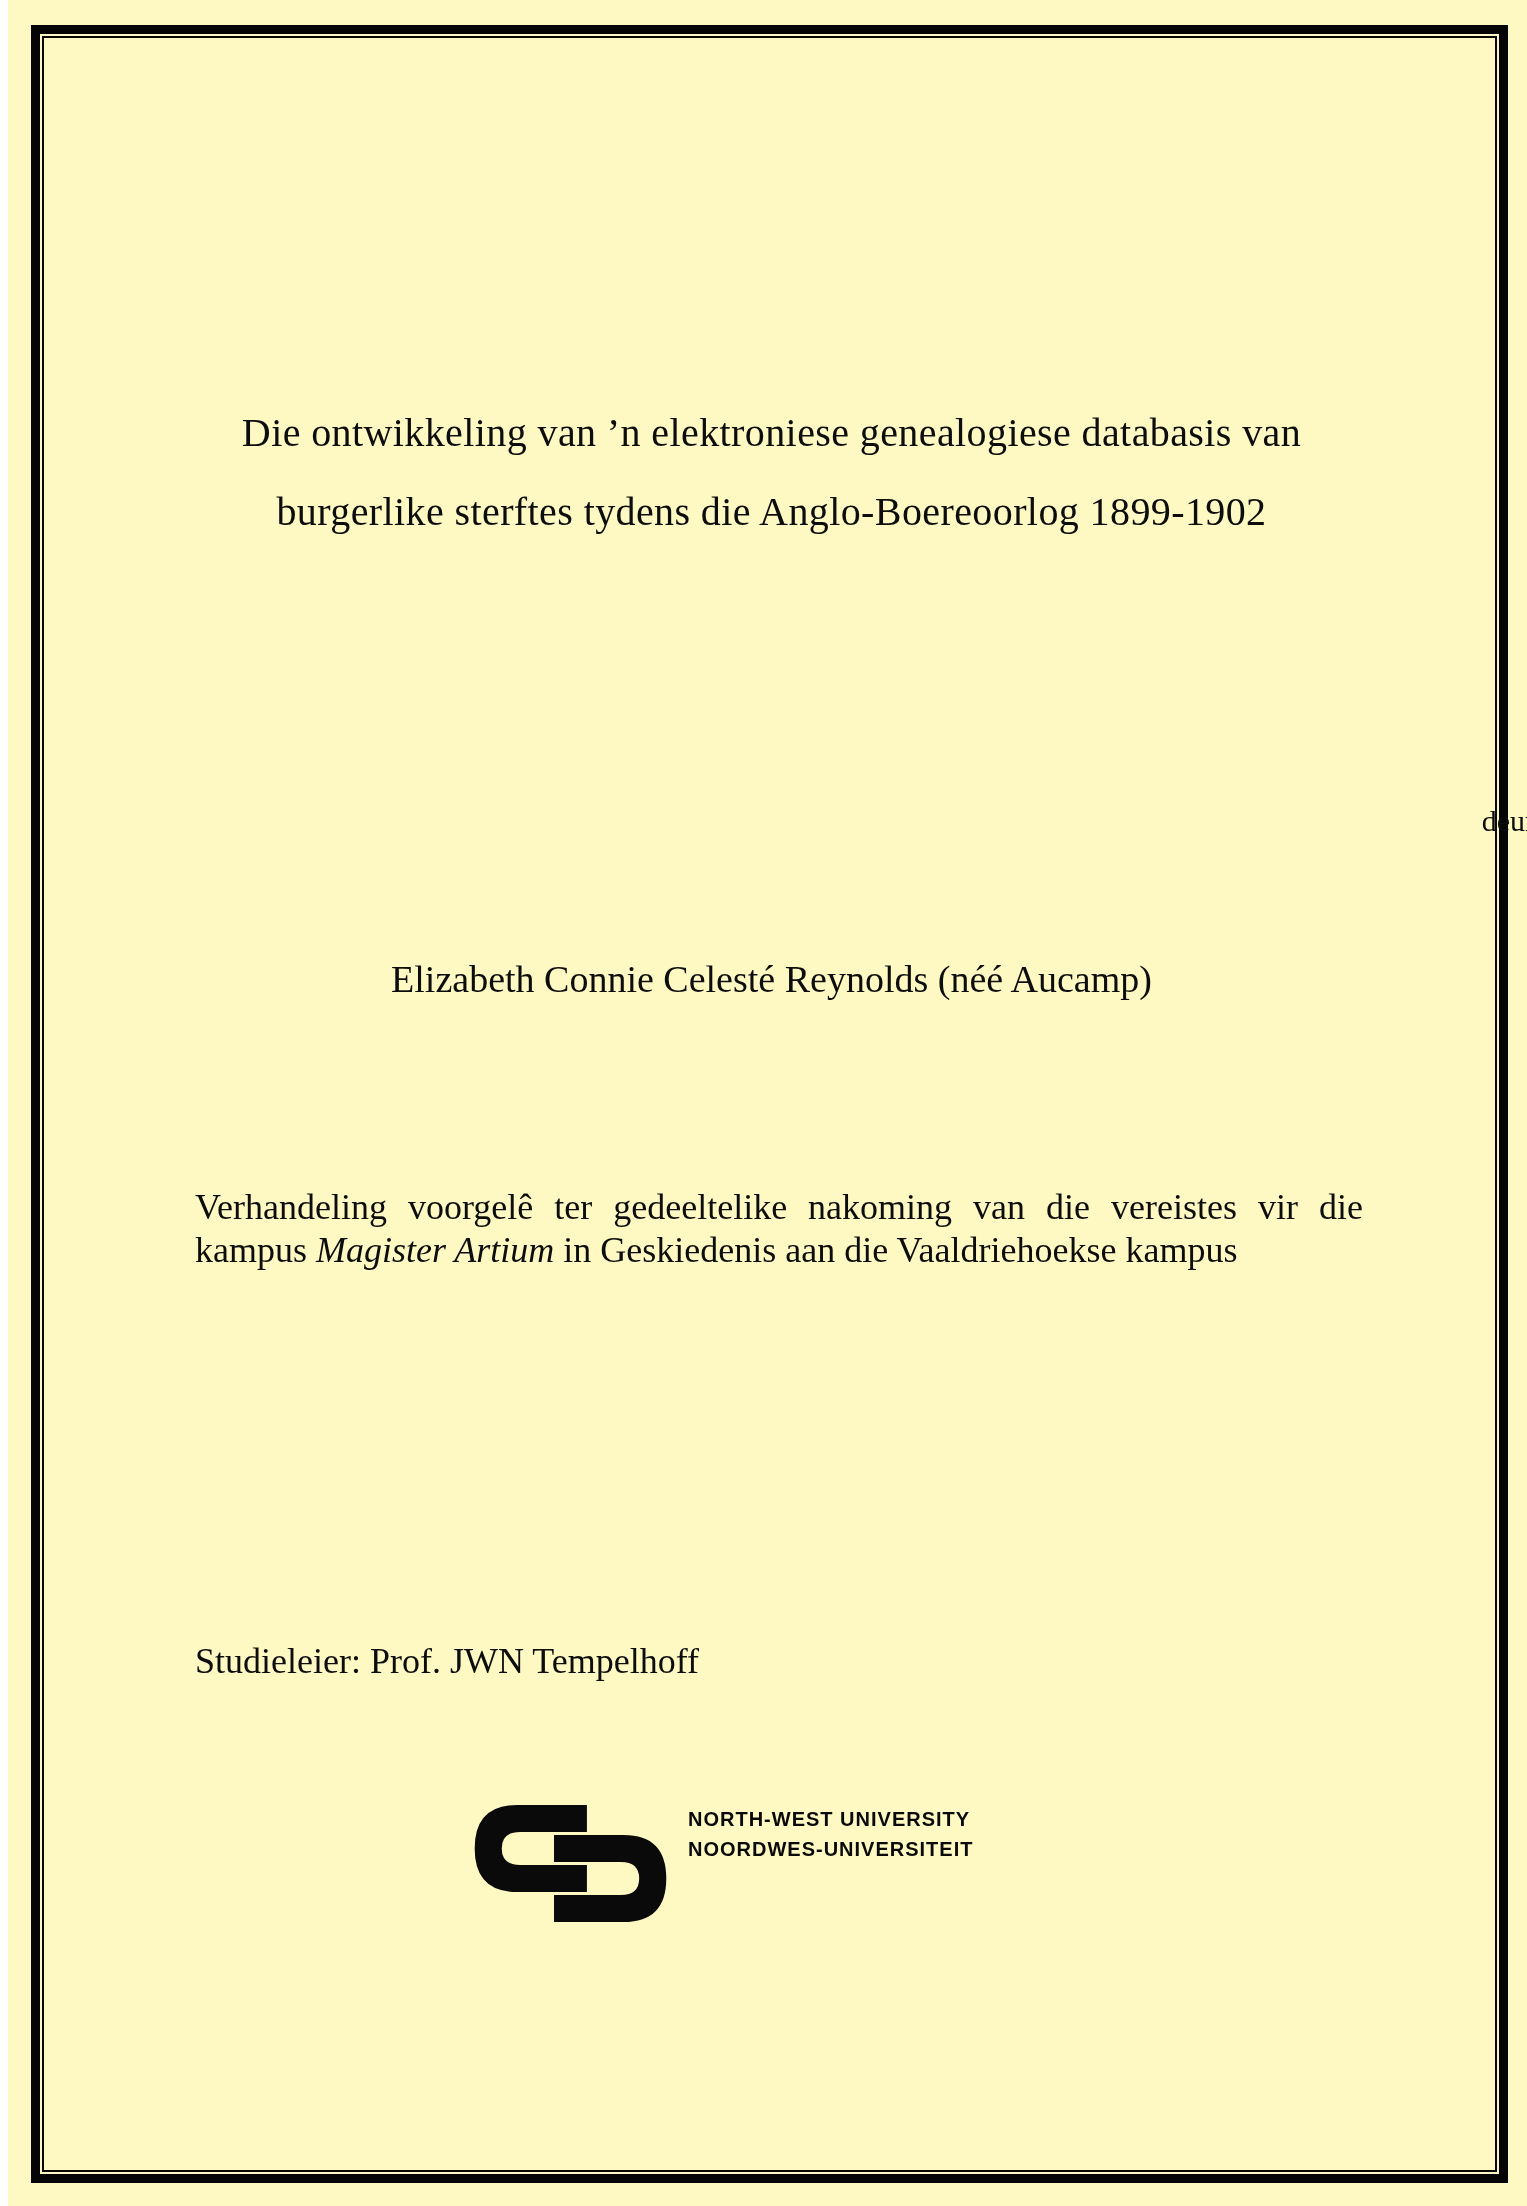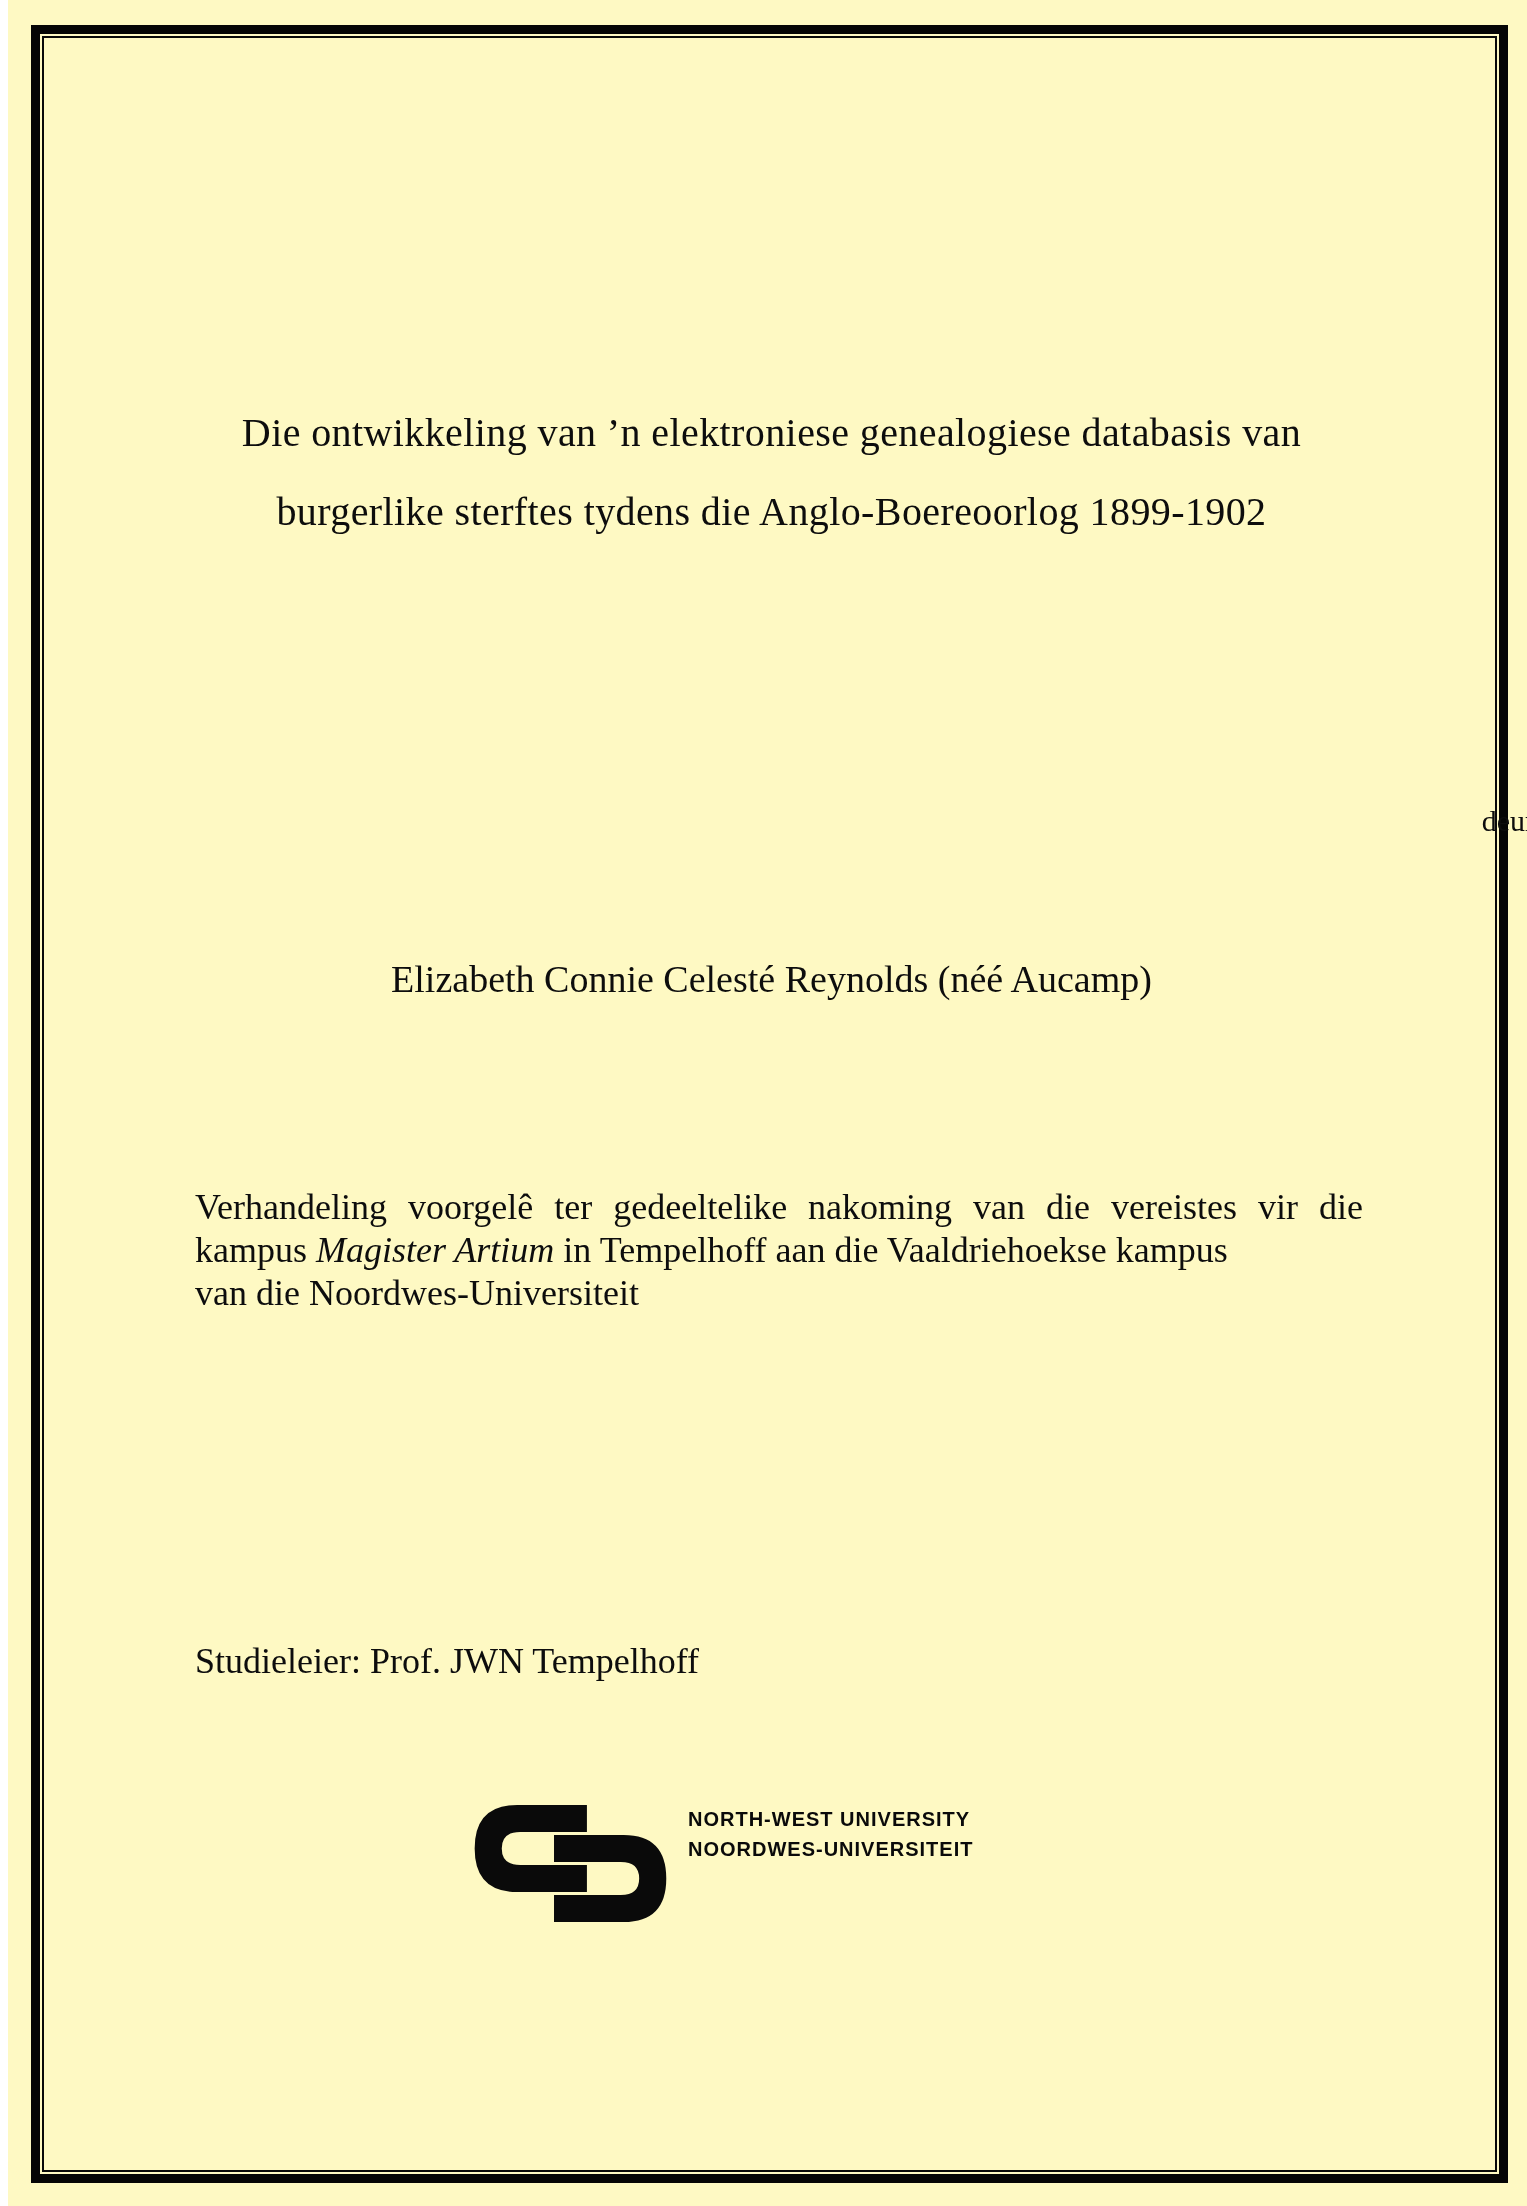--- a/index.html
+++ b/index.html
@@ -119,22 +119,21 @@
     <div>Die ontwikkeling van ’n elektroniese genealogiese databasis van</div>
     <div>burgerlike sterftes tydens die Anglo-Boereoorlog 1899-1902</div>
   </div>
 
   <div class="byline">deur</div>
 
   <div class="author">Elizabeth Connie Celesté Reynolds (néé Aucamp)</div>
 
   <div class="statement">
     <div class="justified">Verhandeling voorgelê ter gedeeltelike nakoming van die vereistes vir die</div>
-    <div><span>kampus </span><span class="it">Magister Artium</span><span> in Tempelhoff aan die Vaaldriehoekse kampus</span></div>
-    <div>van die Noordwes-Universiteit</div>
+    <div><span>kampus </span><span class="it">Magister Artium</span><span> in Geskiedenis aan die Vaaldriehoekse kampus</span></div>
   </div>
 
   <div class="supervisor-block">
     <div>Studieleier: Prof. JWN Tempelhoff</div>
   </div>
 
   <div class="logo-block">
     <svg class="logo-mark" viewBox="0 0 200 124" xmlns="http://www.w3.org/2000/svg" aria-hidden="true">
 
       <path fill="#0a0a0a" d="M 118 2 H 46 Q 2 2 2 47 Q 2 92 46 92 H 118 V 64 H 49 Q 30 64 30 47 Q 30 30 49 30 H 118 Z"></path>

